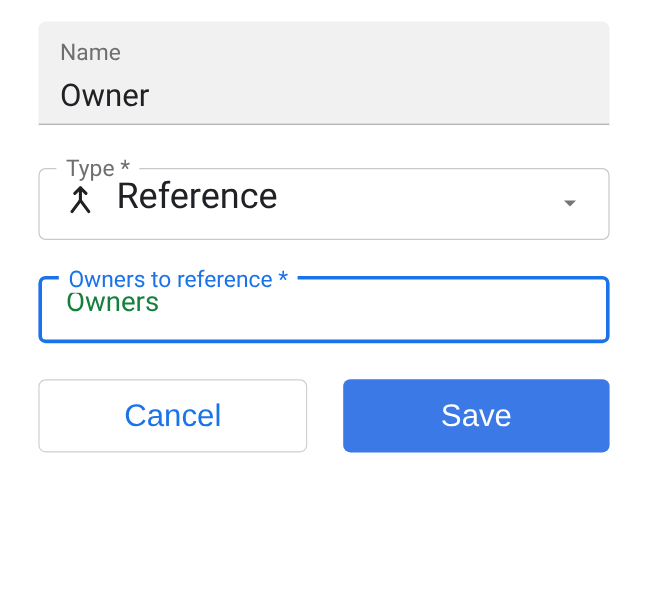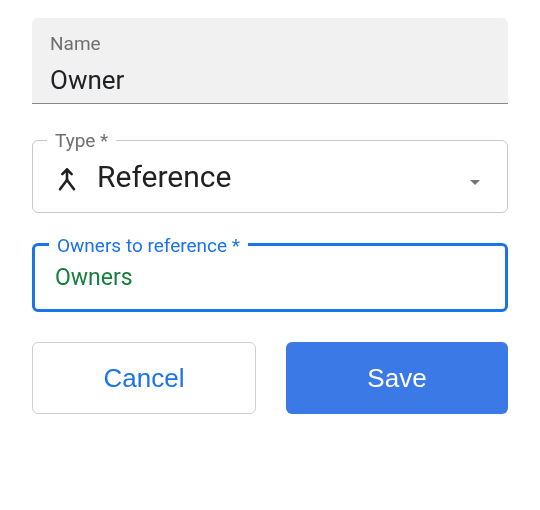--- a/index.html
+++ b/index.html
@@ -27,21 +27,21 @@
     .name-value {
       font-size: 26px;
       color: #202124;
     }
 
     
     .outlined {
       position: relative;
       border: 1.5px solid #c9c9c9;
       border-radius: 6px;
-      padding: 18px 20px 18px 20px;
+      padding: 5px 20px 18px 20px;
       margin-bottom: 30px;
     }
     .outlined .legend {
       position: absolute;
       top: -12px;
       left: 14px;
       background: #fff;
       padding: 0 8px;
       font-size: 19px;
       color: #6f6f6f;
@@ -72,21 +72,21 @@
     }
 
     
     .button-row {
       display: flex;
       gap: 30px;
       margin-top: 10px;
     }
     .btn {
       flex: 1;
-      height: 72px;
+      height: 61px;
       border-radius: 6px;
       font-size: 26px;
       font-weight: 500;
       display: flex;
       align-items: center;
       justify-content: center;
       cursor: pointer;
     }
     .btn-cancel {
       border: 1.5px solid #d0d0d0;

